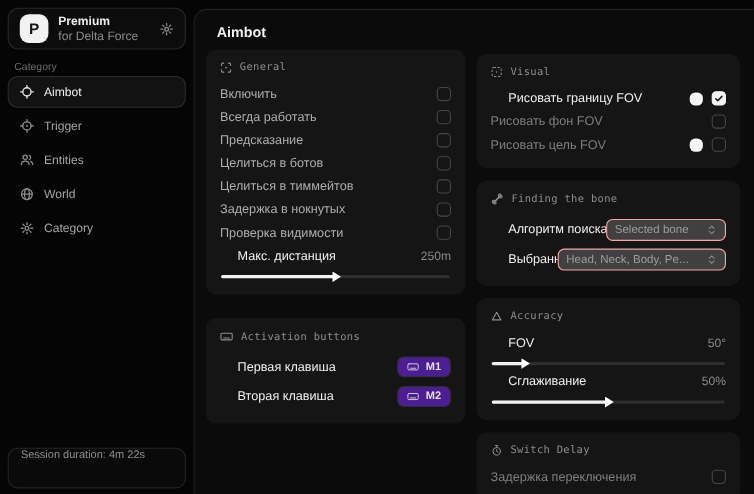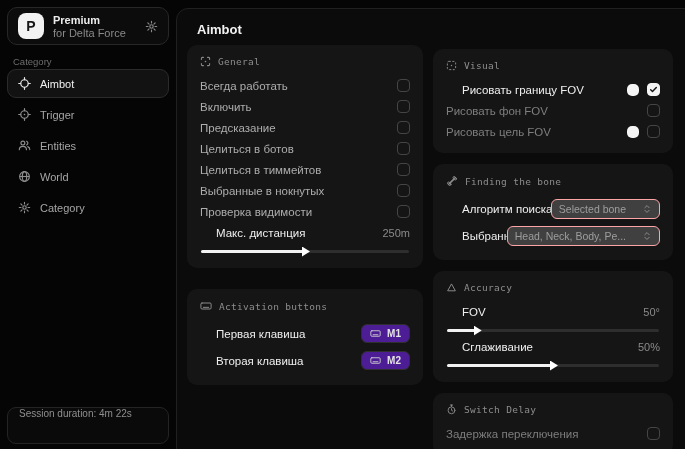--- a/index.html
+++ b/index.html
@@ -184,41 +184,41 @@
       <div class="panel-header">
         <span class="icon">
           <svg width="11" height="11" viewBox="0 0 16 16" fill="none" stroke="currentColor" stroke-width="1.5" stroke-linecap="round">
               <path d="M2 5V3.5A1.5 1.5 0 013.5 2H5M11 2h1.5A1.5 1.5 0 0114 3.5V5M14 11v1.5a1.5 1.5 0 01-1.5 1.5H11M5 14H3.5A1.5 1.5 0 012 12.5V11"></path>
               <circle cx="8" cy="8" r="1.2" fill="currentColor" stroke="none"></circle>
             </svg>
         </span>
         <span>General</span>
       </div>
       <div class="row">
+        <span class="row-label">Включить</span>
+        <span class="checkbox"></span>
+      </div>
+      <div class="row">
         <span class="row-label">Всегда работать</span>
         <span class="checkbox"></span>
       </div>
       <div class="row">
-        <span class="row-label">Включить</span>
-        <span class="checkbox"></span>
-      </div>
-      <div class="row">
         <span class="row-label">Предсказание</span>
         <span class="checkbox"></span>
       </div>
       <div class="row">
         <span class="row-label">Целиться в ботов</span>
         <span class="checkbox"></span>
       </div>
       <div class="row">
         <span class="row-label">Целиться в тиммейтов</span>
         <span class="checkbox"></span>
       </div>
       <div class="row">
-        <span class="row-label">Выбранные в нокнутых</span>
+        <span class="row-label">Задержка в нокнутых</span>
         <span class="checkbox"></span>
       </div>
       <div class="row">
         <span class="row-label">Проверка видимости</span>
         <span class="checkbox"></span>
       </div>
       <div class="row">
         <span class="row-label strong">Макс. дистанция</span>
         <span class="row-value">250m</span>
       </div>

